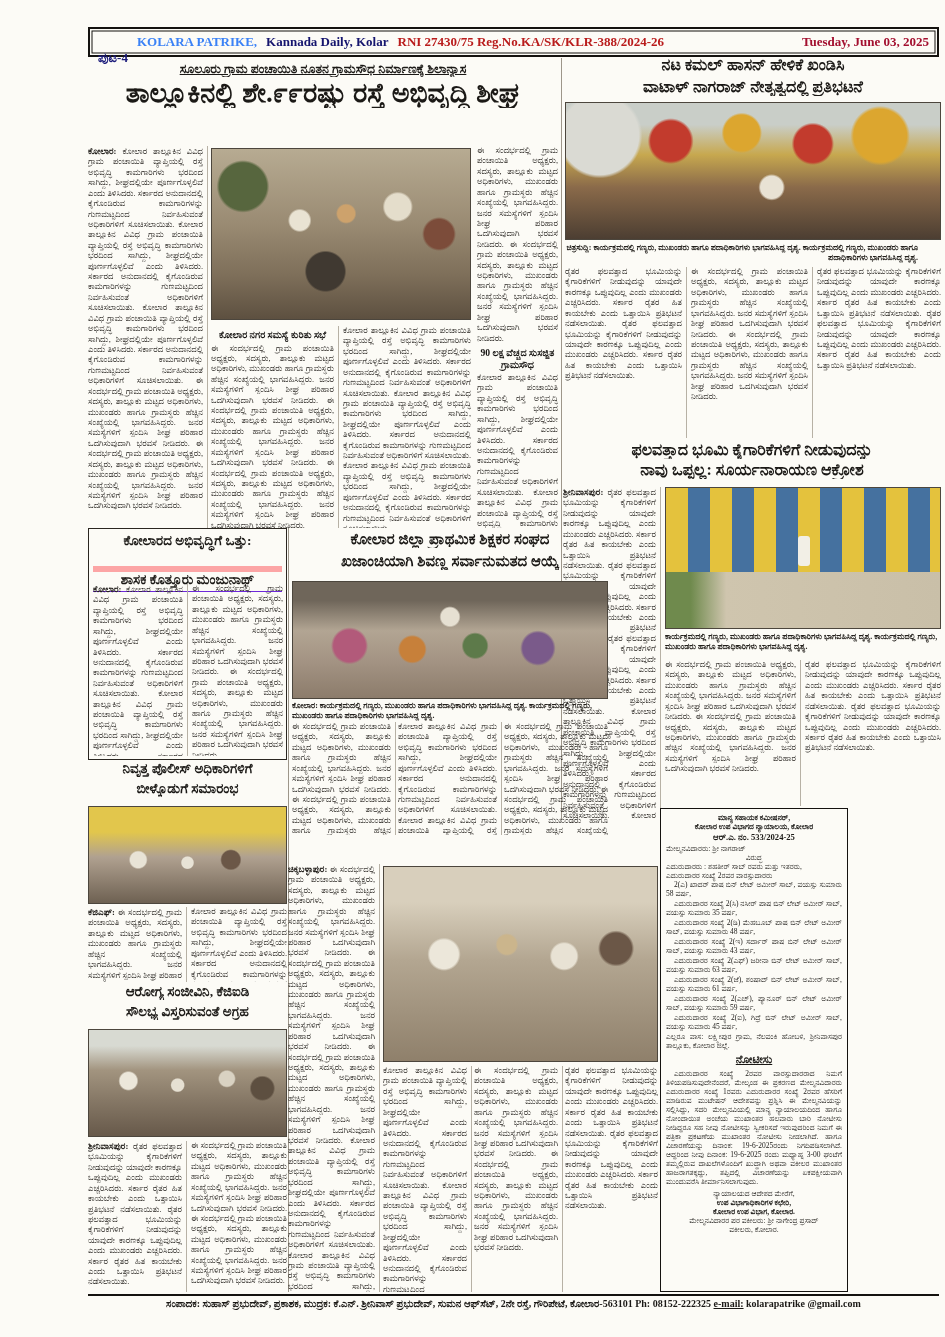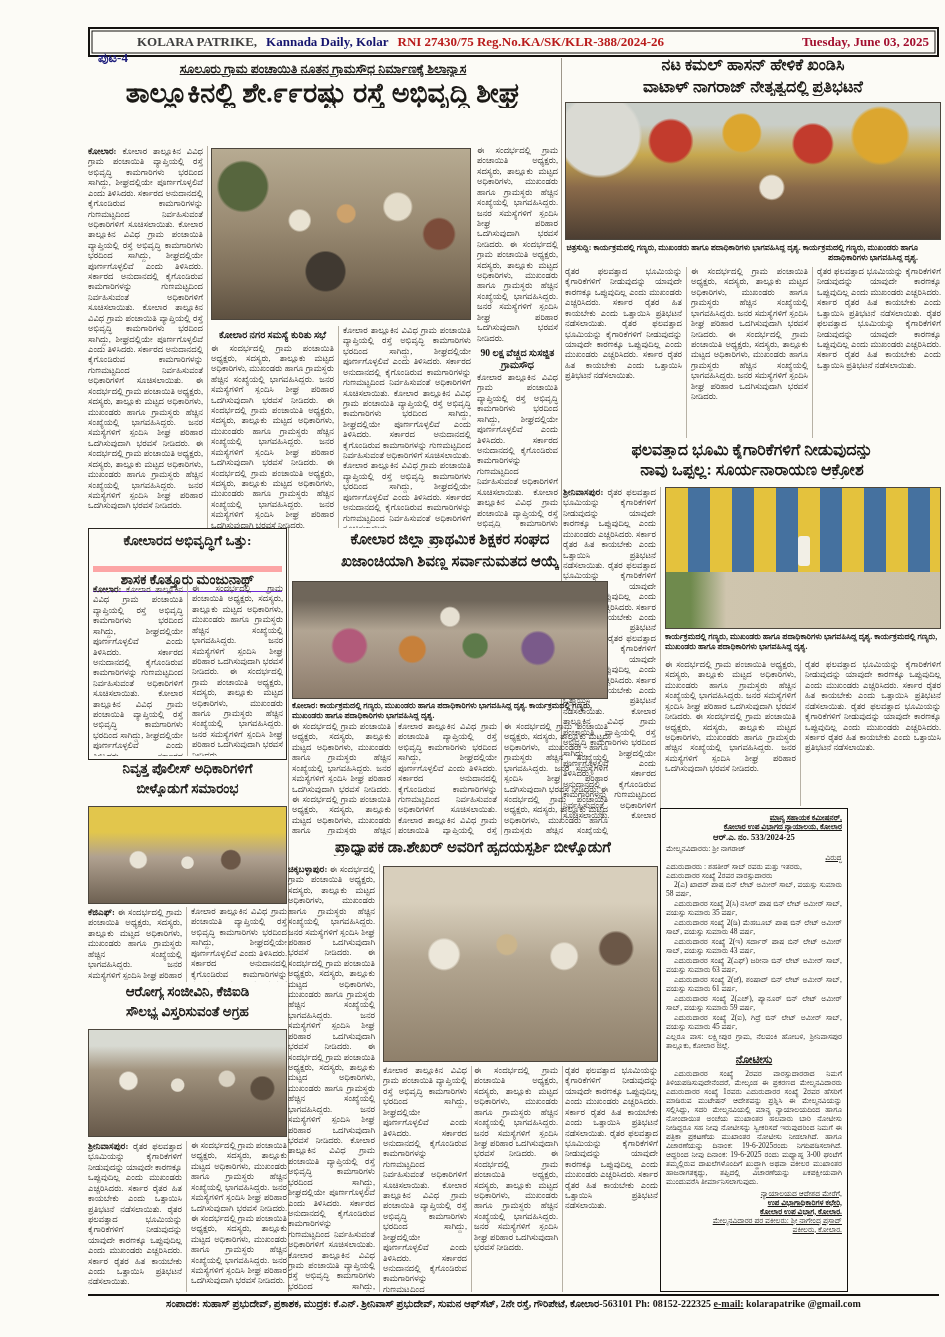--- a/index.html
+++ b/index.html
@@ -5,21 +5,21 @@
   html,body{margin:0;padding:0;background:#dedbd4;}
   #page{position:relative;width:945px;height:1337px;background:#fcfbf6;overflow:hidden;
         font-family:"Liberation Serif","DejaVu Serif",serif;color:#1b1916;}
   .abs{position:absolute;}
   
   #masthead{left:88px;top:27px;width:851px;height:30px;border:2px solid #14120f;
             display:flex;align-items:center;padding:0 8px;box-sizing:border-box;
             box-shadow:inset 0 0 0 1.5px #fcfbf6, inset 0 0 0 2.5px #14120f;}
   #masthead .in{display:flex;align-items:center;width:100%;gap:9px;font-weight:bold;font-size:13px;white-space:nowrap;}
   .m-page{color:#1a1a7a;margin-top:32px;}
-  .m-brand{color:#404040;}
+  .m-brand{color:#3b82f6;}
   .m-sub{color:#15156e;}
   .m-rni{color:#b91c1c;}
   .m-date{margin-left:auto;color:#a31030;}
   
   .kick{font-weight:bold;font-size:12.5px;text-align:center;text-decoration:underline;white-space:nowrap;overflow:hidden;}
   .h-xl{font-weight:800;font-size:27px;line-height:1.12;text-align:center;white-space:nowrap;overflow:hidden;}
   .h-lg{font-weight:800;font-size:16px;text-align:center;white-space:nowrap;overflow:hidden;}
   .h-md{font-weight:800;font-size:13.5px;text-align:center;white-space:nowrap;overflow:hidden;}
   
   .col{position:absolute;overflow:hidden;font-size:8.4px;line-height:1.24;text-align:justify;color:#24211d;}
@@ -80,21 +80,21 @@
     background:linear-gradient(90deg,#6f8a4d 0 9%,#cfc5ae 22%,#c9bfa8 100%);}
   .speaker{position:absolute;left:48%;top:34%;width:12px;height:30px;background:#f2efe6;border-radius:3px;}
   
   .vr{position:absolute;width:1px;background:#9d968a;}
   .hr-foot{position:absolute;left:88px;top:1294px;width:851px;height:2px;background:#14120f;}
   
   #devbox{left:88px;top:528px;width:199px;height:232px;border:1.5px solid #2a2620;box-sizing:border-box;}
   #devbox .h-md{border-bottom:6px solid #fca5a5;padding-bottom:17px;margin:4px 4px 0 4px;}
   #noticebox{left:660px;top:808px;width:188px;height:484px;border:1.5px solid #14120f;box-sizing:border-box;
              padding:4px 5px;font-size:7.5px;line-height:1.2;text-align:justify;overflow:hidden;}
-  #noticebox .c{text-align:right;text-decoration:underline;}
+  #noticebox .c{text-align:center;}
   #noticebox .bld{font-weight:bold;}
   #noticebox .case{font-size:8.6px;font-weight:bold;text-align:center;margin:1px 0 2px 0;}
   #noticebox .ntitle{font-size:11px;font-weight:800;text-align:center;text-decoration:underline;margin:3px 0 2px 0;}
   .notice-item{text-indent:8px;margin-bottom:1px;}
   
   #footer{left:88px;top:1298px;width:851px;text-align:center;font-size:10px;font-weight:bold;white-space:nowrap;overflow:hidden;}
   #footer .em{text-decoration:underline;}
 </style>
 </head>
 <body>
@@ -247,21 +247,20 @@
   <div class="abs h-md" style="left:88px;top:1004px;width:199px;">ಸೌಲಭ್ಯ ವಿಸ್ತರಿಸುವಂತೆ ಅಗ್ರಹ</div>
   <div class="photo ph-health" style="left:88px;top:1029px;width:199px;height:108px;"></div>
   <div class="col rule-r" style="left:88px;top:1141px;width:99px;height:151px;">
     <b>ಶ್ರೀನಿವಾಸಪುರ:</b>
     <span>ರೈತರ ಫಲವತ್ತಾದ ಭೂಮಿಯನ್ನು ಕೈಗಾರಿಕೆಗಳಿಗೆ ನೀಡುವುದನ್ನು ಯಾವುದೇ ಕಾರಣಕ್ಕೂ ಒಪ್ಪುವುದಿಲ್ಲ ಎಂದು ಮುಖಂಡರು ಎಚ್ಚರಿಸಿದರು. ಸರ್ಕಾರ ರೈತರ ಹಿತ ಕಾಯಬೇಕು ಎಂದು ಒತ್ತಾಯಿಸಿ ಪ್ರತಿಭಟನೆ ನಡೆಸಲಾಯಿತು. ರೈತರ ಫಲವತ್ತಾದ ಭೂಮಿಯನ್ನು ಕೈಗಾರಿಕೆಗಳಿಗೆ ನೀಡುವುದನ್ನು ಯಾವುದೇ ಕಾರಣಕ್ಕೂ ಒಪ್ಪುವುದಿಲ್ಲ ಎಂದು ಮುಖಂಡರು ಎಚ್ಚರಿಸಿದರು. ಸರ್ಕಾರ ರೈತರ ಹಿತ ಕಾಯಬೇಕು ಎಂದು ಒತ್ತಾಯಿಸಿ ಪ್ರತಿಭಟನೆ ನಡೆಸಲಾಯಿತು. </span>
   </div>
   <div class="col" style="left:191px;top:1141px;width:96px;height:151px;">
     <span>ಈ ಸಂದರ್ಭದಲ್ಲಿ ಗ್ರಾಮ ಪಂಚಾಯಿತಿ ಅಧ್ಯಕ್ಷರು, ಸದಸ್ಯರು, ತಾಲ್ಲೂಕು ಮಟ್ಟದ ಅಧಿಕಾರಿಗಳು, ಮುಖಂಡರು ಹಾಗೂ ಗ್ರಾಮಸ್ಥರು ಹೆಚ್ಚಿನ ಸಂಖ್ಯೆಯಲ್ಲಿ ಭಾಗವಹಿಸಿದ್ದರು. ಜನರ ಸಮಸ್ಯೆಗಳಿಗೆ ಸ್ಪಂದಿಸಿ ಶೀಘ್ರ ಪರಿಹಾರ ಒದಗಿಸುವುದಾಗಿ ಭರವಸೆ ನೀಡಿದರು. ಈ ಸಂದರ್ಭದಲ್ಲಿ ಗ್ರಾಮ ಪಂಚಾಯಿತಿ ಅಧ್ಯಕ್ಷರು, ಸದಸ್ಯರು, ತಾಲ್ಲೂಕು ಮಟ್ಟದ ಅಧಿಕಾರಿಗಳು, ಮುಖಂಡರು ಹಾಗೂ ಗ್ರಾಮಸ್ಥರು ಹೆಚ್ಚಿನ ಸಂಖ್ಯೆಯಲ್ಲಿ ಭಾಗವಹಿಸಿದ್ದರು. ಜನರ ಸಮಸ್ಯೆಗಳಿಗೆ ಸ್ಪಂದಿಸಿ ಶೀಘ್ರ ಪರಿಹಾರ ಒದಗಿಸುವುದಾಗಿ ಭರವಸೆ ನೀಡಿದರು. </span>
   </div>
 
-  <div class="abs h-lg" style="left:288px;top:839px;width:370px;font-size:15px;">ಪ್ರಾಧ್ಯಾಪಕ ಡಾ.ಶೇಖರ್ ಅವರಿಗೆ ಹೃದಯಸ್ಪರ್ಶಿ ಬೀಳ್ಕೊಡುಗೆ</div>
   <div class="col rule-r" style="left:288px;top:864px;width:92px;height:428px;">
     <b>ಚಿಕ್ಕಬಳ್ಳಾಪುರ:</b>
     <span>ಈ ಸಂದರ್ಭದಲ್ಲಿ ಗ್ರಾಮ ಪಂಚಾಯಿತಿ ಅಧ್ಯಕ್ಷರು, ಸದಸ್ಯರು, ತಾಲ್ಲೂಕು ಮಟ್ಟದ ಅಧಿಕಾರಿಗಳು, ಮುಖಂಡರು ಹಾಗೂ ಗ್ರಾಮಸ್ಥರು ಹೆಚ್ಚಿನ ಸಂಖ್ಯೆಯಲ್ಲಿ ಭಾಗವಹಿಸಿದ್ದರು. ಜನರ ಸಮಸ್ಯೆಗಳಿಗೆ ಸ್ಪಂದಿಸಿ ಶೀಘ್ರ ಪರಿಹಾರ ಒದಗಿಸುವುದಾಗಿ ಭರವಸೆ ನೀಡಿದರು. ಈ ಸಂದರ್ಭದಲ್ಲಿ ಗ್ರಾಮ ಪಂಚಾಯಿತಿ ಅಧ್ಯಕ್ಷರು, ಸದಸ್ಯರು, ತಾಲ್ಲೂಕು ಮಟ್ಟದ ಅಧಿಕಾರಿಗಳು, ಮುಖಂಡರು ಹಾಗೂ ಗ್ರಾಮಸ್ಥರು ಹೆಚ್ಚಿನ ಸಂಖ್ಯೆಯಲ್ಲಿ ಭಾಗವಹಿಸಿದ್ದರು. ಜನರ ಸಮಸ್ಯೆಗಳಿಗೆ ಸ್ಪಂದಿಸಿ ಶೀಘ್ರ ಪರಿಹಾರ ಒದಗಿಸುವುದಾಗಿ ಭರವಸೆ ನೀಡಿದರು. ಈ ಸಂದರ್ಭದಲ್ಲಿ ಗ್ರಾಮ ಪಂಚಾಯಿತಿ ಅಧ್ಯಕ್ಷರು, ಸದಸ್ಯರು, ತಾಲ್ಲೂಕು ಮಟ್ಟದ ಅಧಿಕಾರಿಗಳು, ಮುಖಂಡರು ಹಾಗೂ ಗ್ರಾಮಸ್ಥರು ಹೆಚ್ಚಿನ ಸಂಖ್ಯೆಯಲ್ಲಿ ಭಾಗವಹಿಸಿದ್ದರು. ಜನರ ಸಮಸ್ಯೆಗಳಿಗೆ ಸ್ಪಂದಿಸಿ ಶೀಘ್ರ ಪರಿಹಾರ ಒದಗಿಸುವುದಾಗಿ ಭರವಸೆ ನೀಡಿದರು. </span>
     <span>ಕೋಲಾರ ತಾಲ್ಲೂಕಿನ ವಿವಿಧ ಗ್ರಾಮ ಪಂಚಾಯಿತಿ ವ್ಯಾಪ್ತಿಯಲ್ಲಿ ರಸ್ತೆ ಅಭಿವೃದ್ಧಿ ಕಾಮಗಾರಿಗಳು ಭರದಿಂದ ಸಾಗಿದ್ದು, ಶೀಘ್ರದಲ್ಲಿಯೇ ಪೂರ್ಣಗೊಳ್ಳಲಿವೆ ಎಂದು ತಿಳಿಸಿದರು. ಸರ್ಕಾರದ ಅನುದಾನದಲ್ಲಿ ಕೈಗೊಂಡಿರುವ ಕಾಮಗಾರಿಗಳನ್ನು ಗುಣಮಟ್ಟದಿಂದ ನಿರ್ವಹಿಸುವಂತೆ ಅಧಿಕಾರಿಗಳಿಗೆ ಸೂಚಿಸಲಾಯಿತು. ಕೋಲಾರ ತಾಲ್ಲೂಕಿನ ವಿವಿಧ ಗ್ರಾಮ ಪಂಚಾಯಿತಿ ವ್ಯಾಪ್ತಿಯಲ್ಲಿ ರಸ್ತೆ ಅಭಿವೃದ್ಧಿ ಕಾಮಗಾರಿಗಳು ಭರದಿಂದ ಸಾಗಿದ್ದು, ಶೀಘ್ರದಲ್ಲಿಯೇ ಪೂರ್ಣಗೊಳ್ಳಲಿವೆ ಎಂದು ತಿಳಿಸಿದರು. ಸರ್ಕಾರದ ಅನುದಾನದಲ್ಲಿ ಕೈಗೊಂಡಿರುವ ಕಾಮಗಾರಿಗಳನ್ನು ಗುಣಮಟ್ಟದಿಂದ ನಿರ್ವಹಿಸುವಂತೆ ಅಧಿಕಾರಿಗಳಿಗೆ ಸೂಚಿಸಲಾಯಿತು. </span>
   </div>
   <div class="photo ph-prof" style="left:383px;top:866px;width:275px;height:196px;"></div>
   <div class="col rule-r" style="left:383px;top:1066px;width:89px;height:226px;">
     <span>ಕೋಲಾರ ತಾಲ್ಲೂಕಿನ ವಿವಿಧ ಗ್ರಾಮ ಪಂಚಾಯಿತಿ ವ್ಯಾಪ್ತಿಯಲ್ಲಿ ರಸ್ತೆ ಅಭಿವೃದ್ಧಿ ಕಾಮಗಾರಿಗಳು ಭರದಿಂದ ಸಾಗಿದ್ದು, ಶೀಘ್ರದಲ್ಲಿಯೇ ಪೂರ್ಣಗೊಳ್ಳಲಿವೆ ಎಂದು ತಿಳಿಸಿದರು. ಸರ್ಕಾರದ ಅನುದಾನದಲ್ಲಿ ಕೈಗೊಂಡಿರುವ ಕಾಮಗಾರಿಗಳನ್ನು ಗುಣಮಟ್ಟದಿಂದ ನಿರ್ವಹಿಸುವಂತೆ ಅಧಿಕಾರಿಗಳಿಗೆ ಸೂಚಿಸಲಾಯಿತು. ಕೋಲಾರ ತಾಲ್ಲೂಕಿನ ವಿವಿಧ ಗ್ರಾಮ ಪಂಚಾಯಿತಿ ವ್ಯಾಪ್ತಿಯಲ್ಲಿ ರಸ್ತೆ ಅಭಿವೃದ್ಧಿ ಕಾಮಗಾರಿಗಳು ಭರದಿಂದ ಸಾಗಿದ್ದು, ಶೀಘ್ರದಲ್ಲಿಯೇ ಪೂರ್ಣಗೊಳ್ಳಲಿವೆ ಎಂದು ತಿಳಿಸಿದರು. ಸರ್ಕಾರದ ಅನುದಾನದಲ್ಲಿ ಕೈಗೊಂಡಿರುವ ಕಾಮಗಾರಿಗಳನ್ನು ಗುಣಮಟ್ಟದಿಂದ ನಿರ್ವಹಿಸುವಂತೆ ಅಧಿಕಾರಿಗಳಿಗೆ ಸೂಚಿಸಲಾಯಿತು. </span>
   </div>
   <div class="col rule-r" style="left:474px;top:1066px;width:89px;height:226px;">

